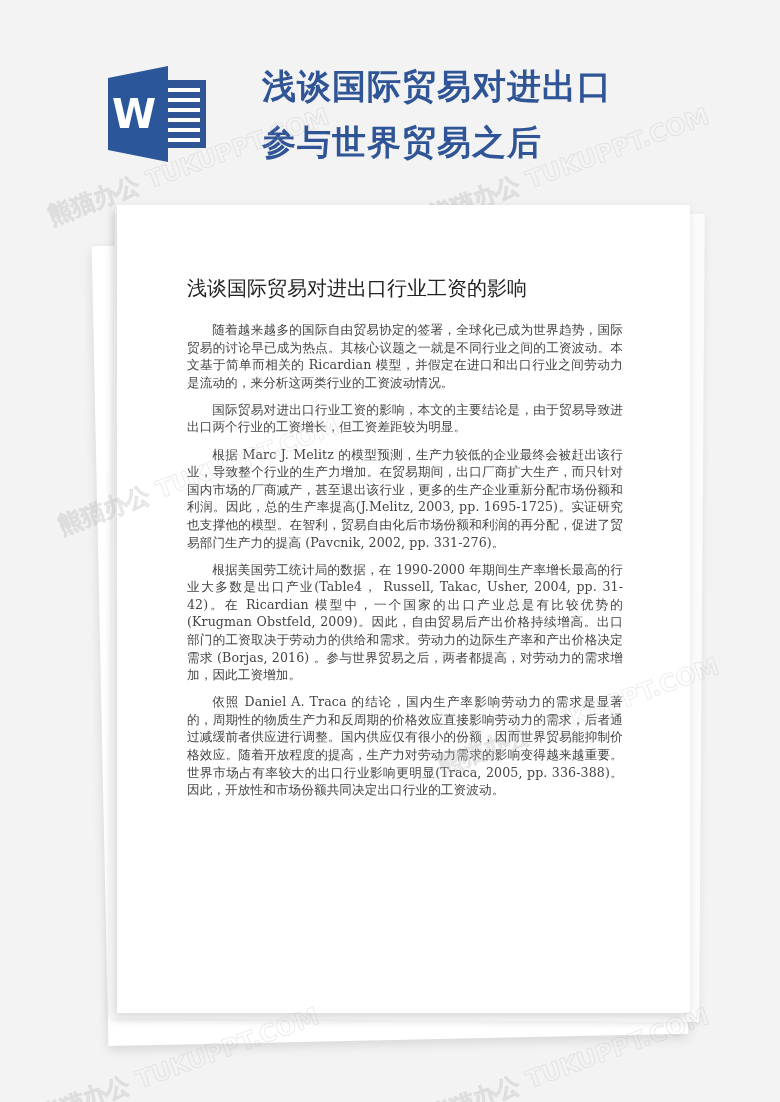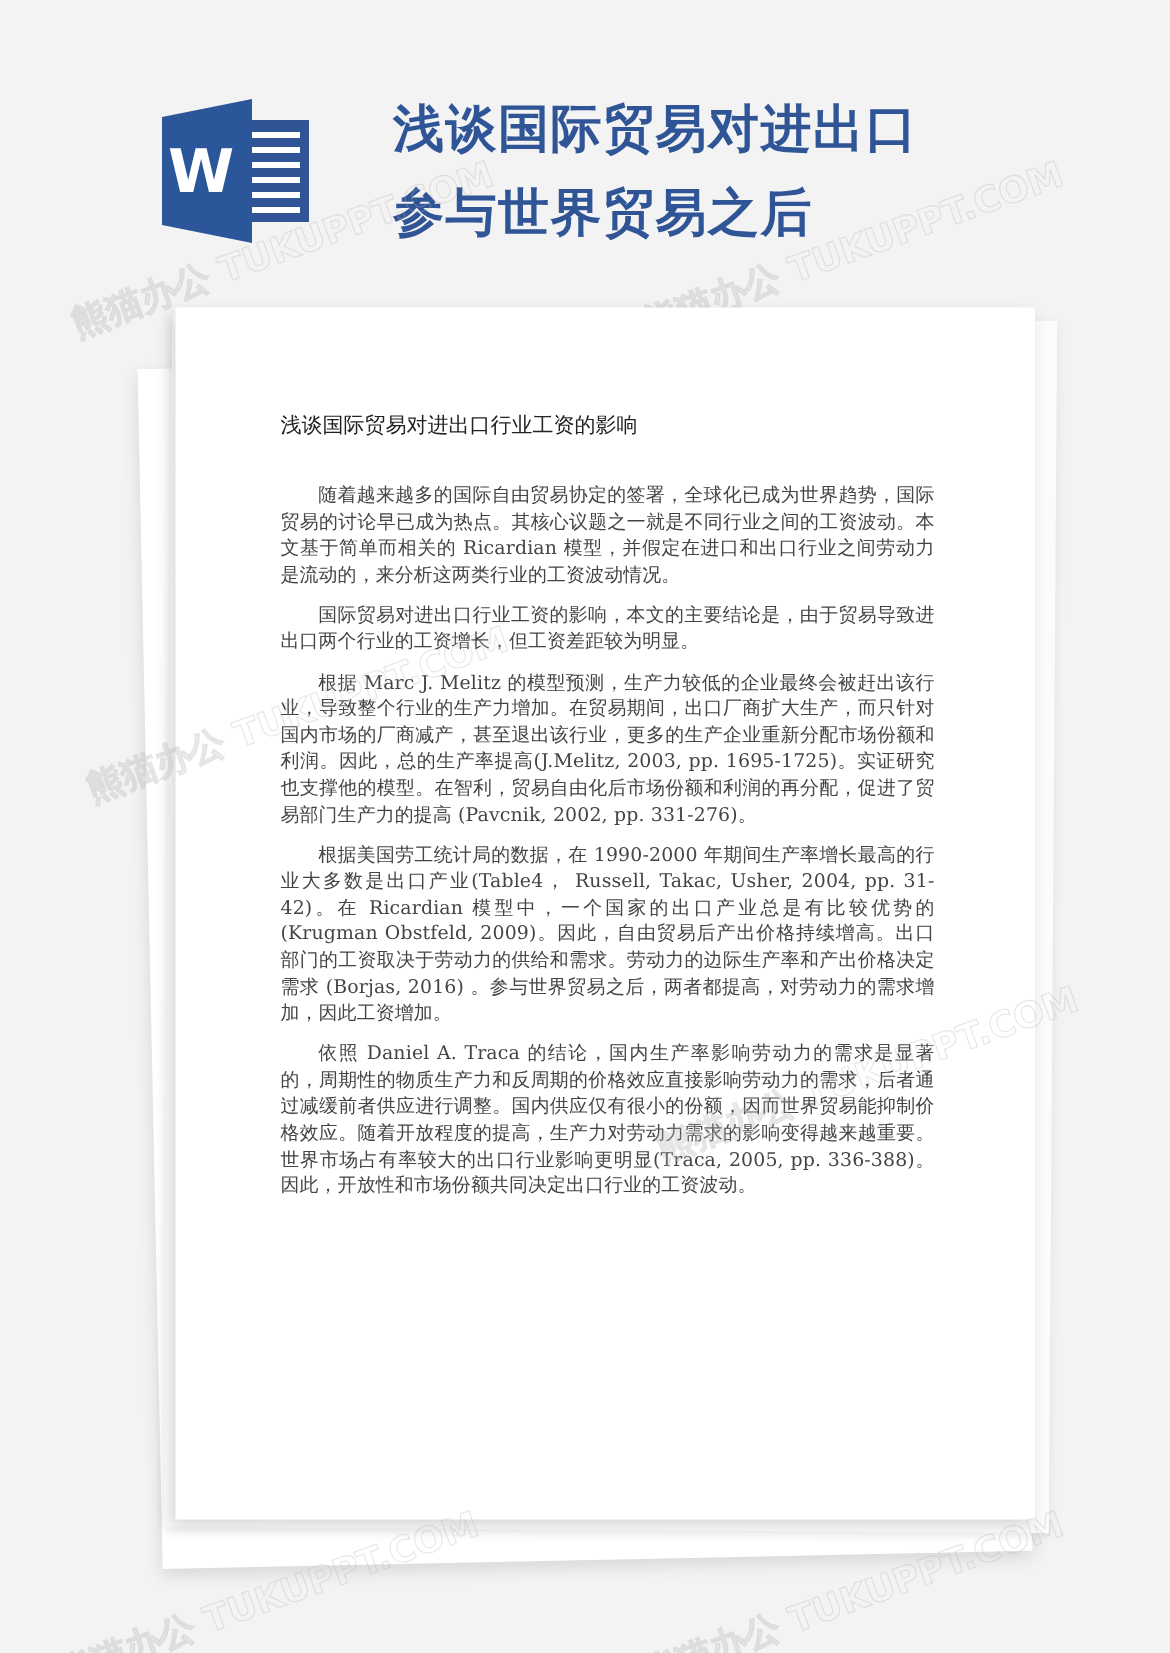--- a/index.html
+++ b/index.html
@@ -27,21 +27,21 @@
     background: #fbfbfb; transform: rotate(0.4deg);
     box-shadow: 0 2px 8px rgba(0,0,0,0.08);
   }
   .page {
     position: absolute; left: 117px; top: 205px; width: 573px; height: 808px;
     background: #ffffff;
     box-shadow: -3px 4px 10px rgba(0,0,0,0.15);
   }
   .doc-title {
     position: absolute; left: 70px; top: 70px; width: 440px;
-    font-size: 14px; color: #222; white-space: nowrap;
+    font-size: 20px; color: #222; white-space: nowrap;
     font-family: Liberation Serif, serif;
   }
   .body-text { position: absolute; left: 70px; top: 116px; width: 436px; }
   .para {
     font-size: 12.6px; line-height: 17.6px; color: #444;
     text-align: justify; text-indent: 2em; margin: 0 0 9.5px 0;
     font-family: "DejaVu Serif", "Liberation Serif", serif;
     letter-spacing: 0.1px;
   }
   .watermark {

